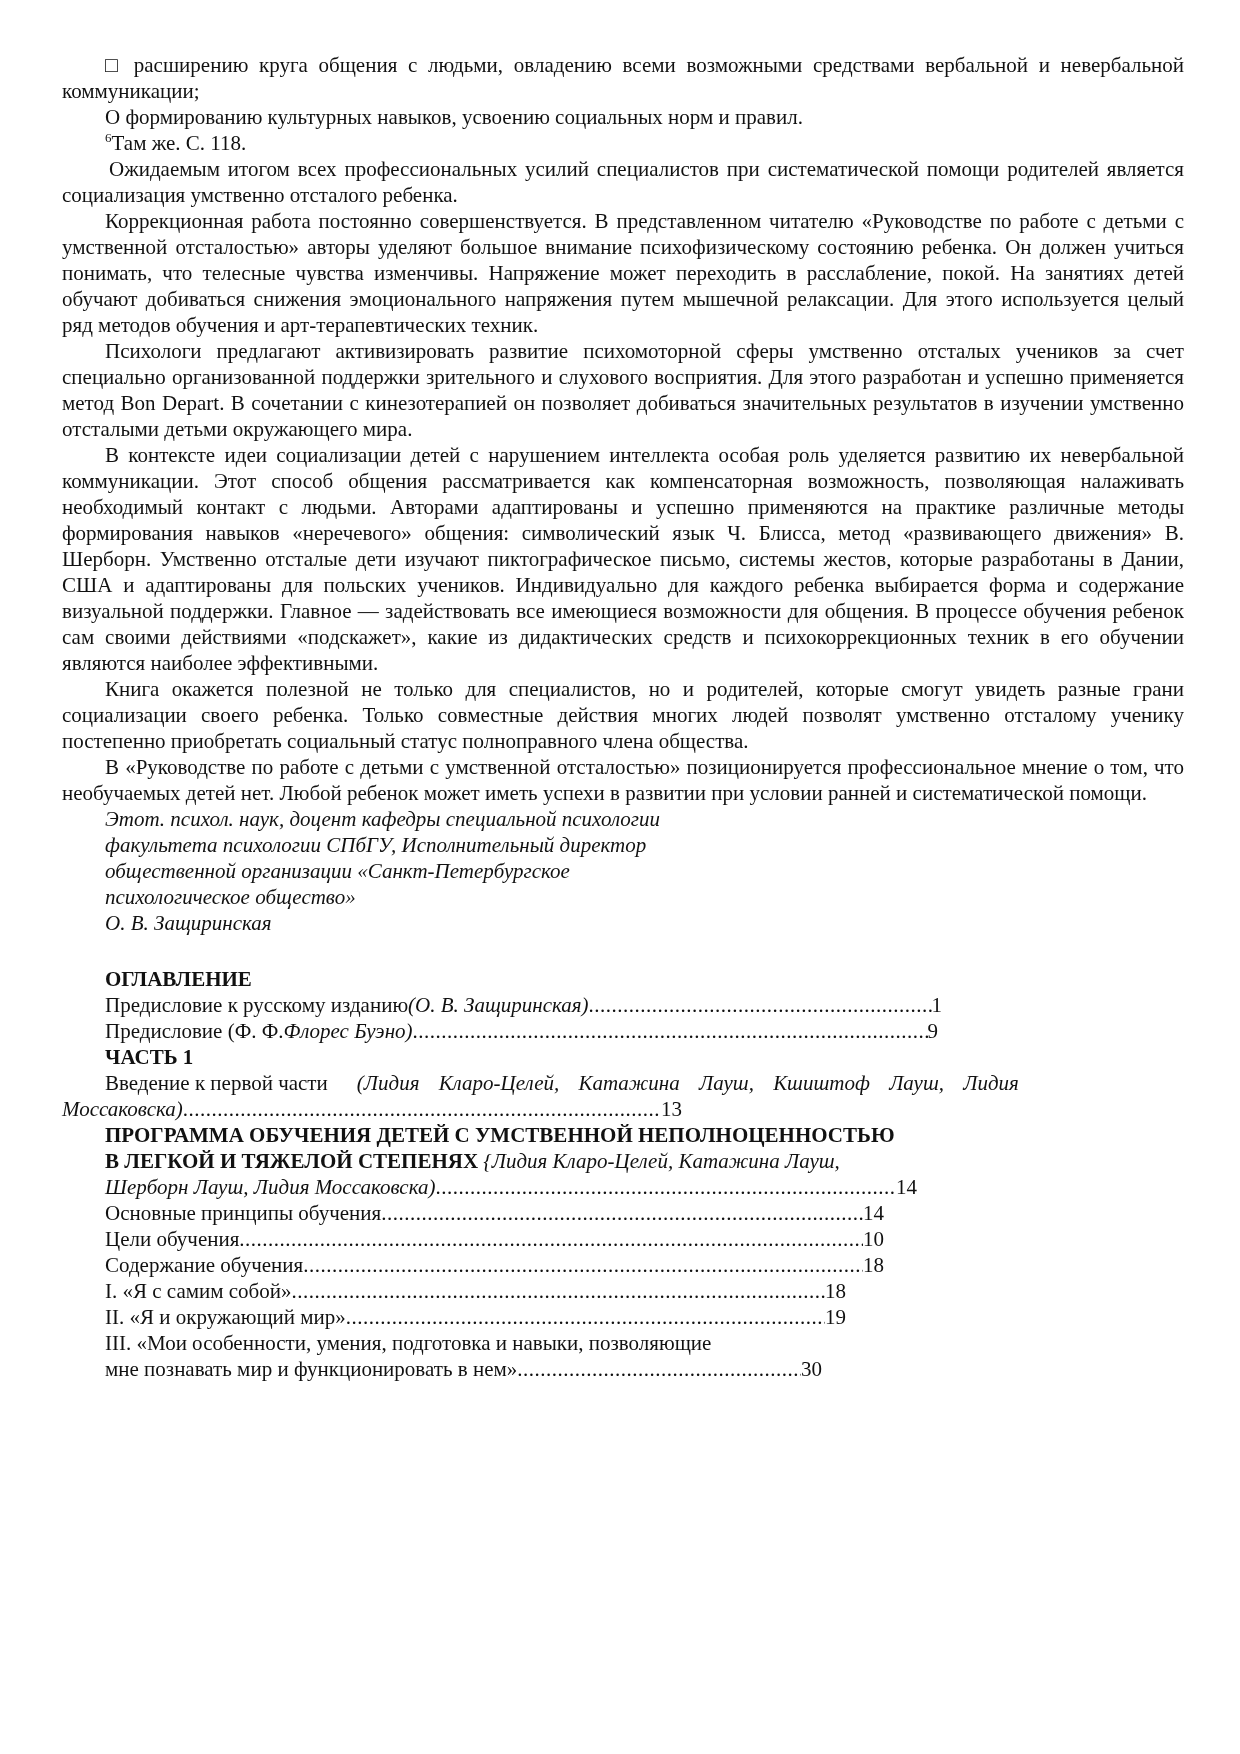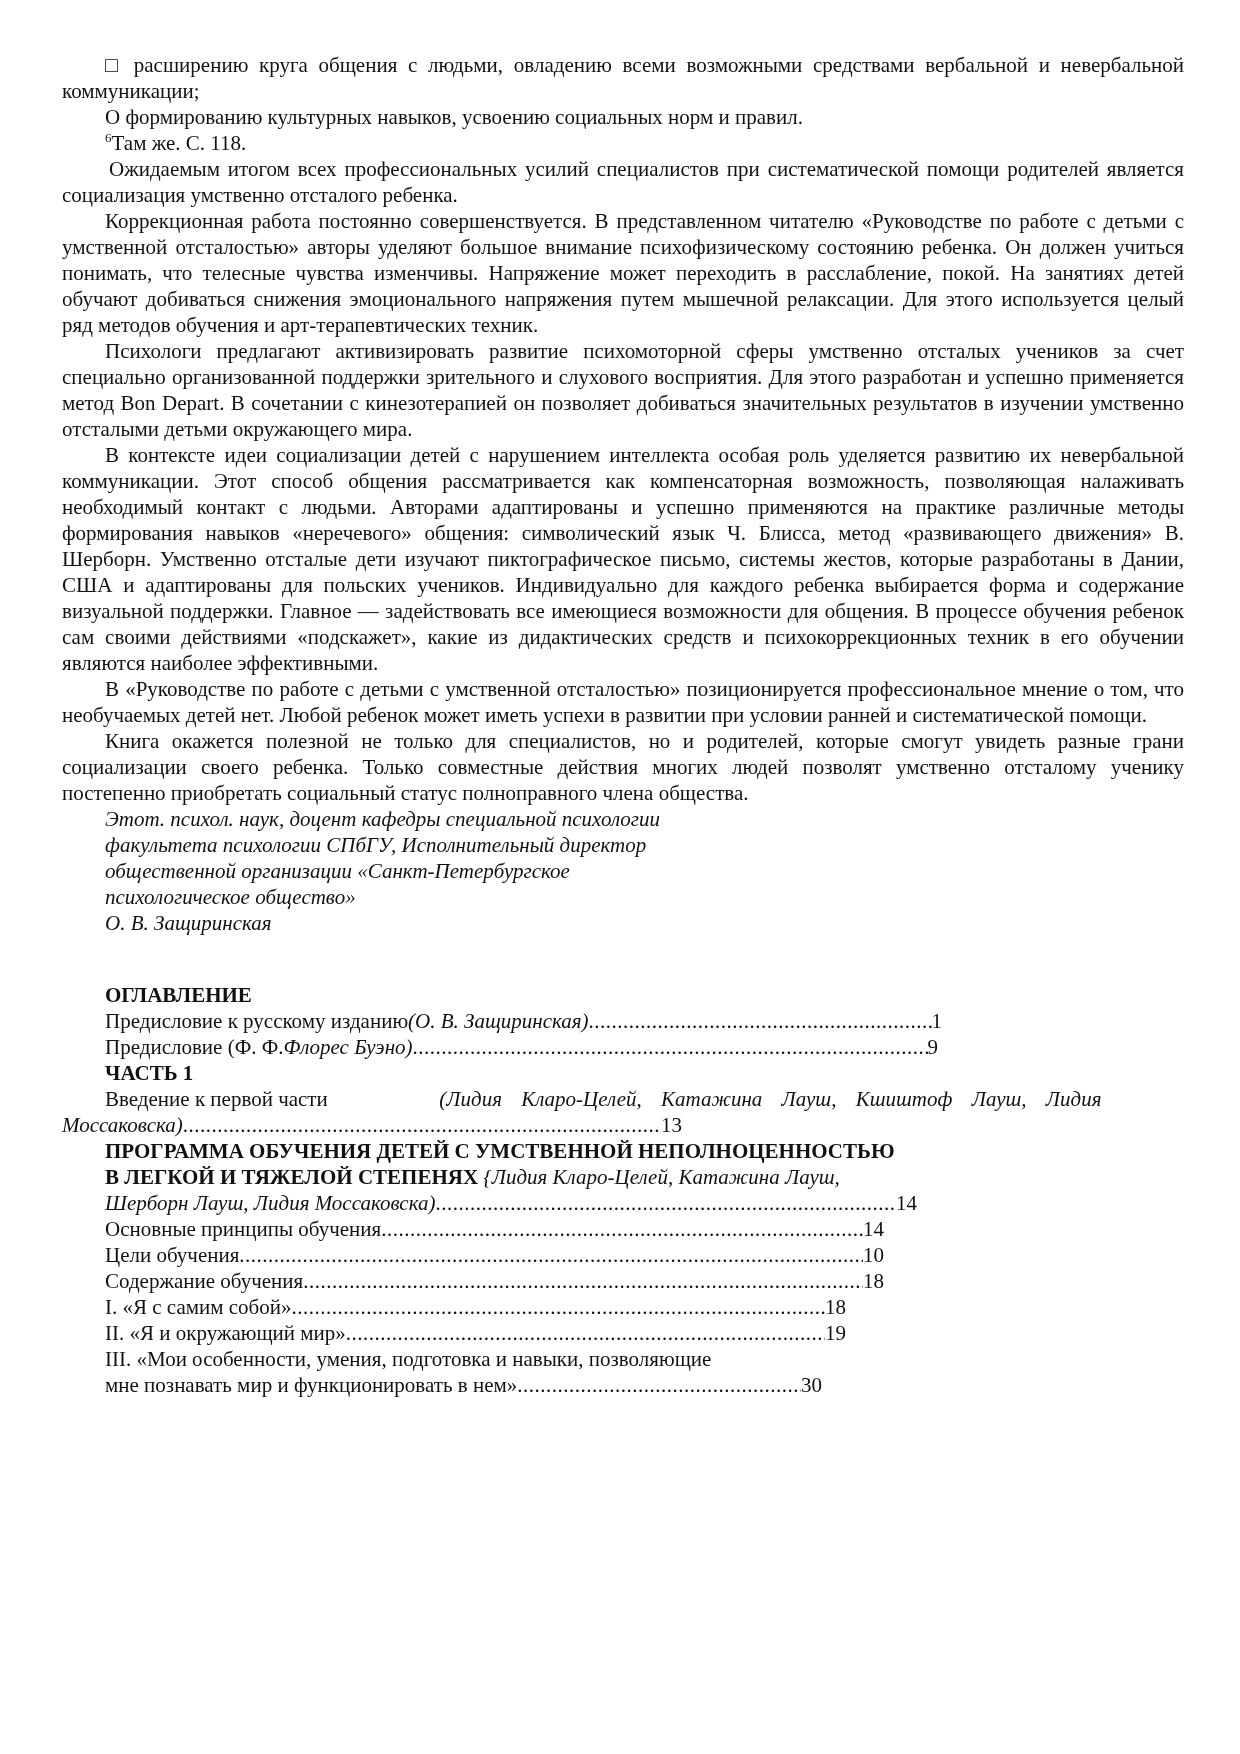--- a/index.html
+++ b/index.html
@@ -50,35 +50,35 @@
     <span>формированию культурных навыков, усвоению социальных норм и правил.</span>
   </p>
   <p class="ind">
     <span class="sup">6</span><span>Там же. С. 118.</span>
   </p>
 
   <p class="just" style="text-indent:47px">Ожидаемым итогом всех профессиональных усилий специалистов при систематической помощи родителей является социализация умственно отсталого ребенка.</p>
   <p class="just ind">Коррекционная работа постоянно совершенствуется. В представленном читателю «Руководстве по работе с детьми с умственной отсталостью» авторы уделяют большое внимание психофизическому состоянию ребенка. Он должен учиться понимать, что телесные чувства изменчивы. Напряжение может переходить в расслабление, покой. На занятиях детей обучают добиваться снижения эмоционального напряжения путем мышечной релаксации. Для этого используется целый ряд методов обучения и арт-терапевтических техник.</p>
   <p class="just ind">Психологи предлагают активизировать развитие психомоторной сферы умственно отсталых учеников за счет специально организованной поддержки зрительного и слухового восприятия. Для этого разработан и успешно применяется метод Bon Depart. В сочетании с кинезотерапией он позволяет добиваться значительных результатов в изучении умственно отсталыми детьми окружающего мира.</p>
   <p class="just ind">В контексте идеи социализации детей с нарушением интеллекта особая роль уделяется развитию их невербальной коммуникации. Этот способ общения рассматривается как компенсаторная возможность, позволяющая налаживать необходимый контакт с людьми. Авторами адаптированы и успешно применяются на практике различные методы формирования навыков «неречевого» общения: символический язык Ч. Блисса, метод «развивающего движения» В. Шерборн. Умственно отсталые дети изучают пиктографическое письмо, системы жестов, которые разработаны в Дании, США и адаптированы для польских учеников. Индивидуально для каждого ребенка выбирается форма и содержание визуальной поддержки. Главное — задействовать все имеющиеся возможности для общения. В процессе обучения ребенок сам своими действиями «подскажет», какие из дидактических средств и психокоррекционных техник в его обучении являются наиболее эффективными.</p>
+  <p class="just ind">Книга окажется полезной не только для специалистов, но и родителей, которые смогут увидеть разные грани социализации своего ребенка. Только совместные действия многих людей позволят умственно отсталому ученику постепенно приобретать социальный статус полноправного члена общества.</p>
   <p class="just ind">В «Руководстве по работе с детьми с умственной отсталостью» позиционируется профессиональное мнение о том, что необучаемых детей нет. Любой ребенок может иметь успехи в развитии при условии ранней и систематической помощи.</p>
-  <p class="just ind">Книга окажется полезной не только для специалистов, но и родителей, которые смогут увидеть разные грани социализации своего ребенка. Только совместные действия многих людей позволят умственно отсталому ученику постепенно приобретать социальный статус полноправного члена общества.</p>
 
   <div>
     <p class="sig">Этот. психол. наук, доцент кафедры специальной психологии</p>
     <p class="sig">факультета психологии СПбГУ, Исполнительный директор</p>
     <p class="sig">общественной организации «Санкт-Петербургское</p>
     <p class="sig">психологическое общество»</p>
     <p class="sig">О. В. Защиринская</p>
   </div>
 
   <div class="gap"></div>
 
   <div>
-    <p class="toc-head" style="margin-top:20px">ОГЛАВЛЕНИЕ</p>
+    <p class="toc-head" style="margin-top:4px">ОГЛАВЛЕНИЕ</p>
 
     <div class="toc-line" style="width:837px">
       <div class="toc-row">
         <span>Предисловие к русскому изданию </span>
         <span class="it">(О. В. Защиринская)</span>
         <span class="dots"></span>
         <span class="pg">1</span>
       </div>
     </div>
 
@@ -89,21 +89,21 @@
         <span class="dots"></span>
         <span class="pg">9</span>
       </div>
     </div>
 
     <p class="toc-head">ЧАСТЬ 1</p>
 
     <div>
       <div class="toc-row" style="padding-left:43px; justify-content:space-between; width:1079px;gap:29px;">
         <span>Введение к первой части </span>
-        <span class="it" style="word-spacing:14px; flex:1; text-align:center;">(Лидия Кларо-Целей, Катажина Лауш, Кшиштоф Лауш, Лидия</span>
+        <span class="it" style="word-spacing:14px; flex:1; text-align:left;">(Лидия Кларо-Целей, Катажина Лауш, Кшиштоф Лауш, Лидия</span>
       </div>
       <div class="toc-row" style="width:620px;align-items:flex-end;">
         <span class="it">Моссаковска)</span>
         <span class="dots"></span>
         <span class="pg">13</span>
       </div>
     </div>
 
     <p class="toc-head">ПРОГРАММА ОБУЧЕНИЯ ДЕТЕЙ С УМСТВЕННОЙ НЕПОЛНОЦЕННОСТЬЮ</p>
     <div class="toc-line">

